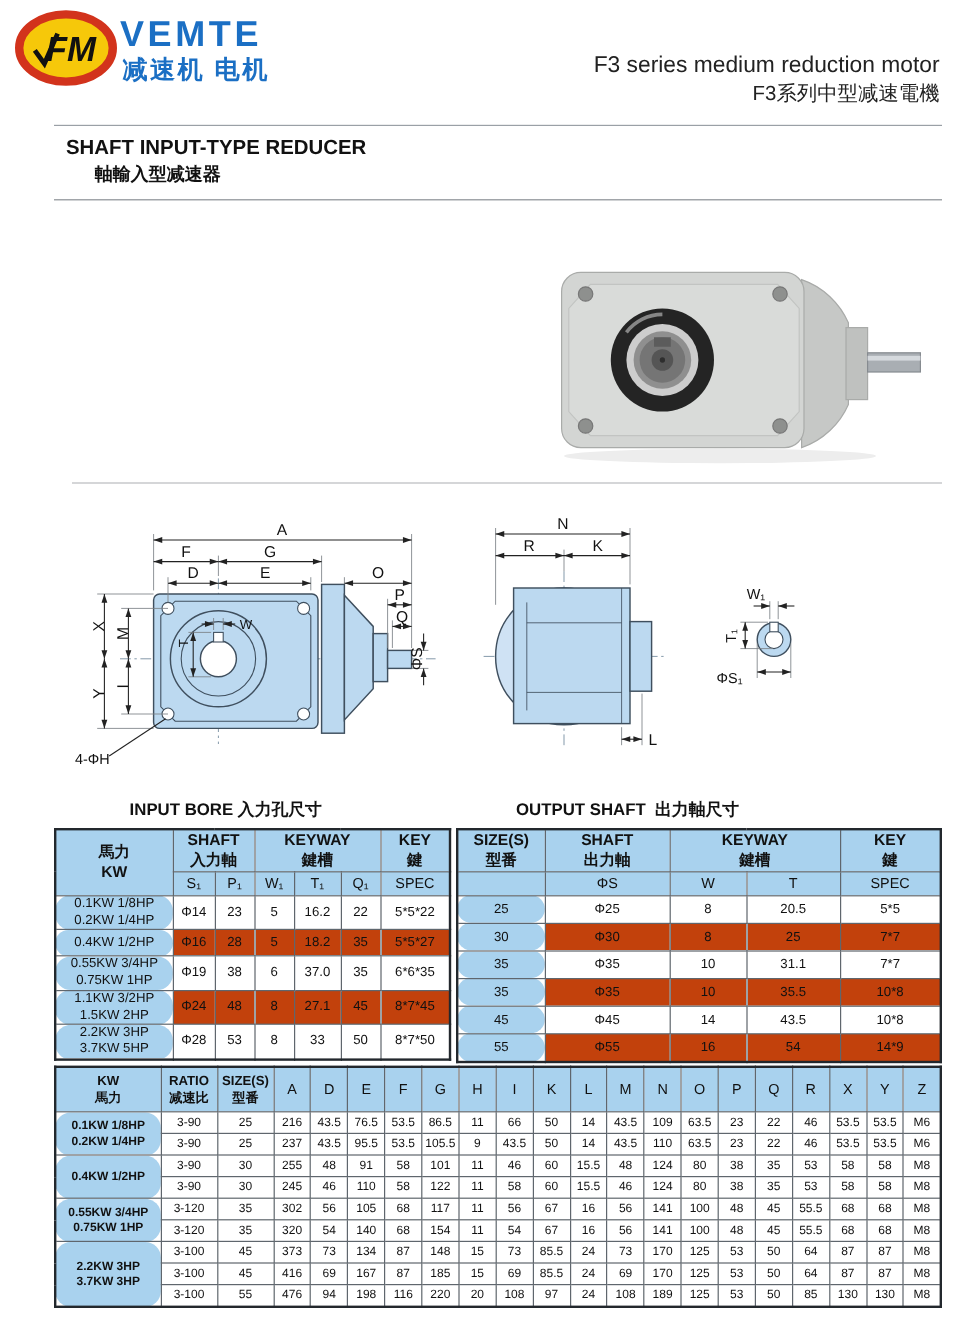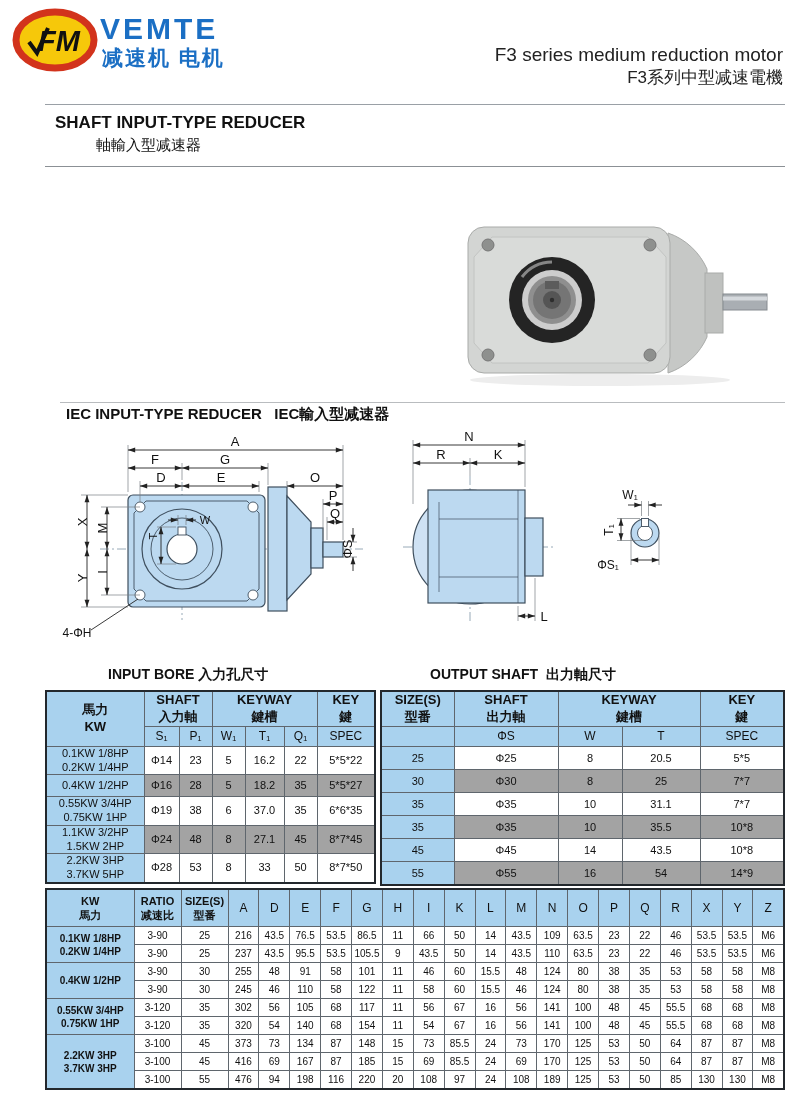--- a/index.html
+++ b/index.html
@@ -10,34 +10,34 @@
   
   .brand-name{position:absolute;left:100px;top:12px;font-size:30px;font-weight:bold;
               letter-spacing:3px;color:#1b6fc4;}
   .brand-sub{position:absolute;left:102px;top:44px;font-size:21px;font-weight:bold;
              letter-spacing:2px;color:#1b6fc4;}
   .series{position:absolute;right:17px;top:44px;text-align:right;line-height:1.15;}
   .series .en{font-size:19px;color:#222;}
   .series .zh{font-size:17px;color:#222;margin-top:2px;}
   
   .main-title-en{position:absolute;left:55px;top:113px;font-size:17px;font-weight:bold;}
-  .main-title-zh{position:absolute;left:64px;top:136px;font-size:15px;font-weight:normal;padding-left:32px;}
+  .main-title-zh{position:absolute;left:47px;top:136px;font-size:15px;font-weight:bold;padding-left:32px;}
   .product-caption{position:absolute;left:420px;top:189px;width:330px;text-align:center;
                    font-size:16px;letter-spacing:2px;color:#222;}
   .drawing-title{position:absolute;left:66px;top:405px;font-size:15px;font-weight:bold;
                  white-space:pre;}
   .sec-title{position:absolute;font-size:14px;font-weight:bold;white-space:pre;padding-left:40px;}
   
   table{border-collapse:collapse;table-layout:fixed;position:absolute;background:#fff;
         border:2px solid #23282d;}
   th,td{border:1px solid #5f666d;text-align:center;vertical-align:middle;
         padding:0 2px;overflow:hidden;}
   th{background:#a9d2ee;font-weight:bold;}
-  td.lbl{background:#a9d2ee;}
-  tr.alt td:not(.lbl){background:#a3a3a3;}
+  td.lbl{background:#a9d2ee;border-radius:13px;}
+  tr.alt td:not(.lbl){background:#c2410c;}
   .pre{white-space:pre-line;line-height:1.3;}
   .bold{font-weight:bold;}
   #input-table{left:45px;top:690px;width:331px;font-size:11px;}
   #output-table{left:380px;top:690px;width:405px;font-size:11px;}
   #input-table thead tr:first-child th,#output-table thead tr:first-child th{font-size:13px;height:32px;}
   #input-table thead tr+tr th,#output-table thead tr+tr th{font-size:12px;font-weight:normal;height:19px;}
   #input-table tbody td{height:21px;line-height:1.25;}
   #output-table tbody td{height:22px;}
   #dim-table{left:45px;top:888px;width:740px;font-size:10px;}
   #dim-table th{height:36px;font-size:12px;font-weight:normal;padding:0 1px;}
@@ -90,21 +90,20 @@
       <circle cx="102" cy="85" r="2.2" fill="#2e2e2e"></circle>
       <path d="M72,62 A38,38 0 0 1 102,47" stroke="#e8e8e8" stroke-width="3" fill="none" opacity="0.5"></path>
     </g>
     <g>
       <rect x="273" y="79" width="44" height="16" fill="#a9aeb3" stroke="#868b90" stroke-width="1"></rect>
       <rect x="273" y="81.5" width="44" height="4" fill="#dde1e4" opacity="0.85"></rect>
     </g>
   </svg>
   <div class="rule" style="left:60px;top:402px;width:725px;background:#b9bcbf"></div>
 
-  <div class="drawing-title">IEC INPUT-TYPE REDUCER   IEC輸入型减速器</div>
   <svg class="abs" style="left:45px;top:430px" width="745" height="230" viewBox="0 0 745 230">
     <defs>
       <marker id="ae" orient="auto" markerWidth="9" markerHeight="7" refX="8.5" refY="3.5">
         <path d="M0.5,0.8L8.5,3.5L0.5,6.2Z" fill="#222"></path>
         </marker>
       <marker id="as" orient="auto" markerWidth="9" markerHeight="7" refX="0.5" refY="3.5">
         <path d="M8.5,0.8L0.5,3.5L8.5,6.2Z" fill="#222"></path>
         </marker>
     </defs>
     <g stroke="#7e94a6" stroke-width="0.8" stroke-dasharray="9 3 2 3" fill="none">

